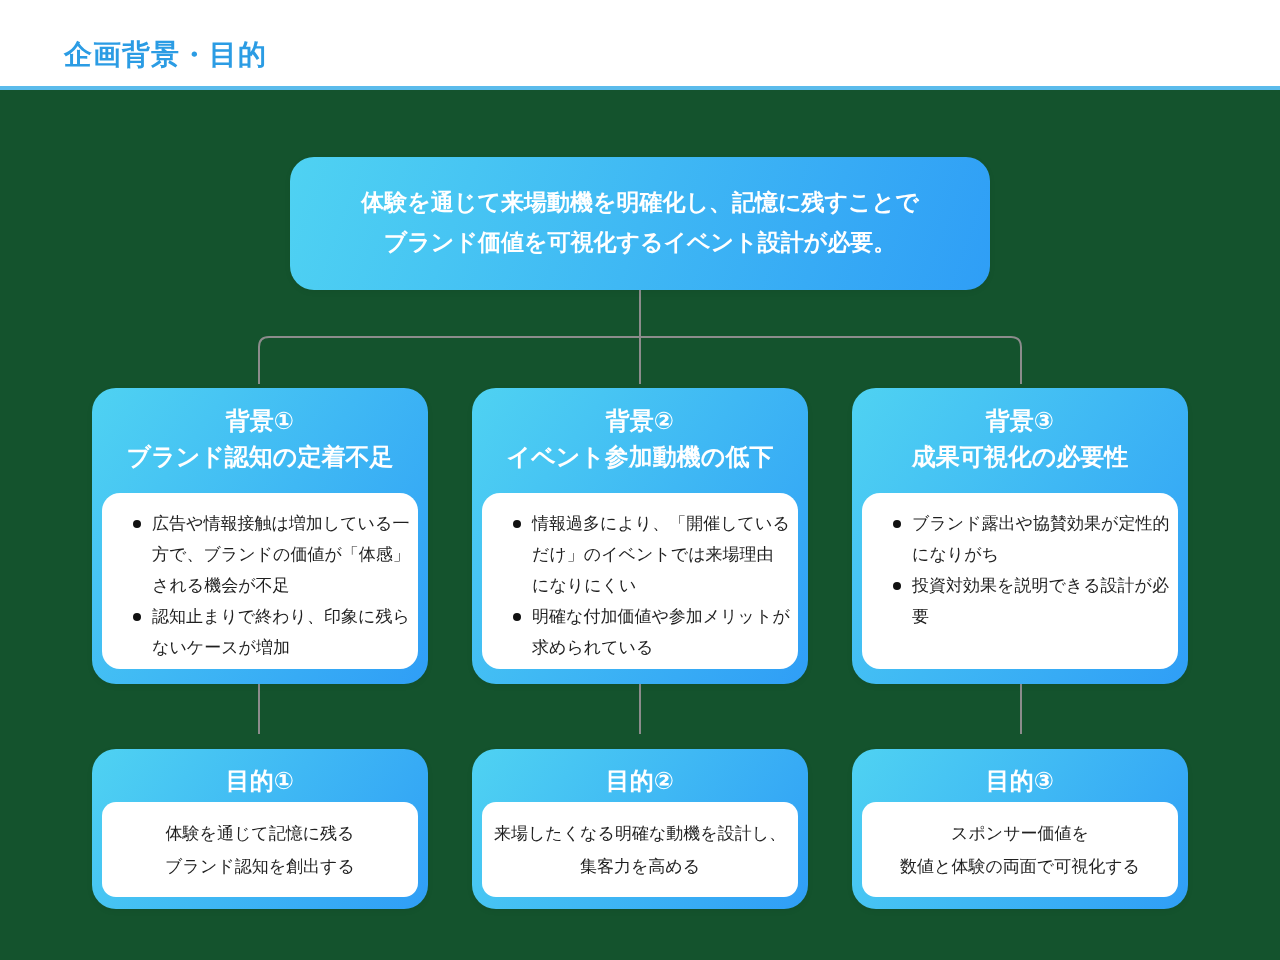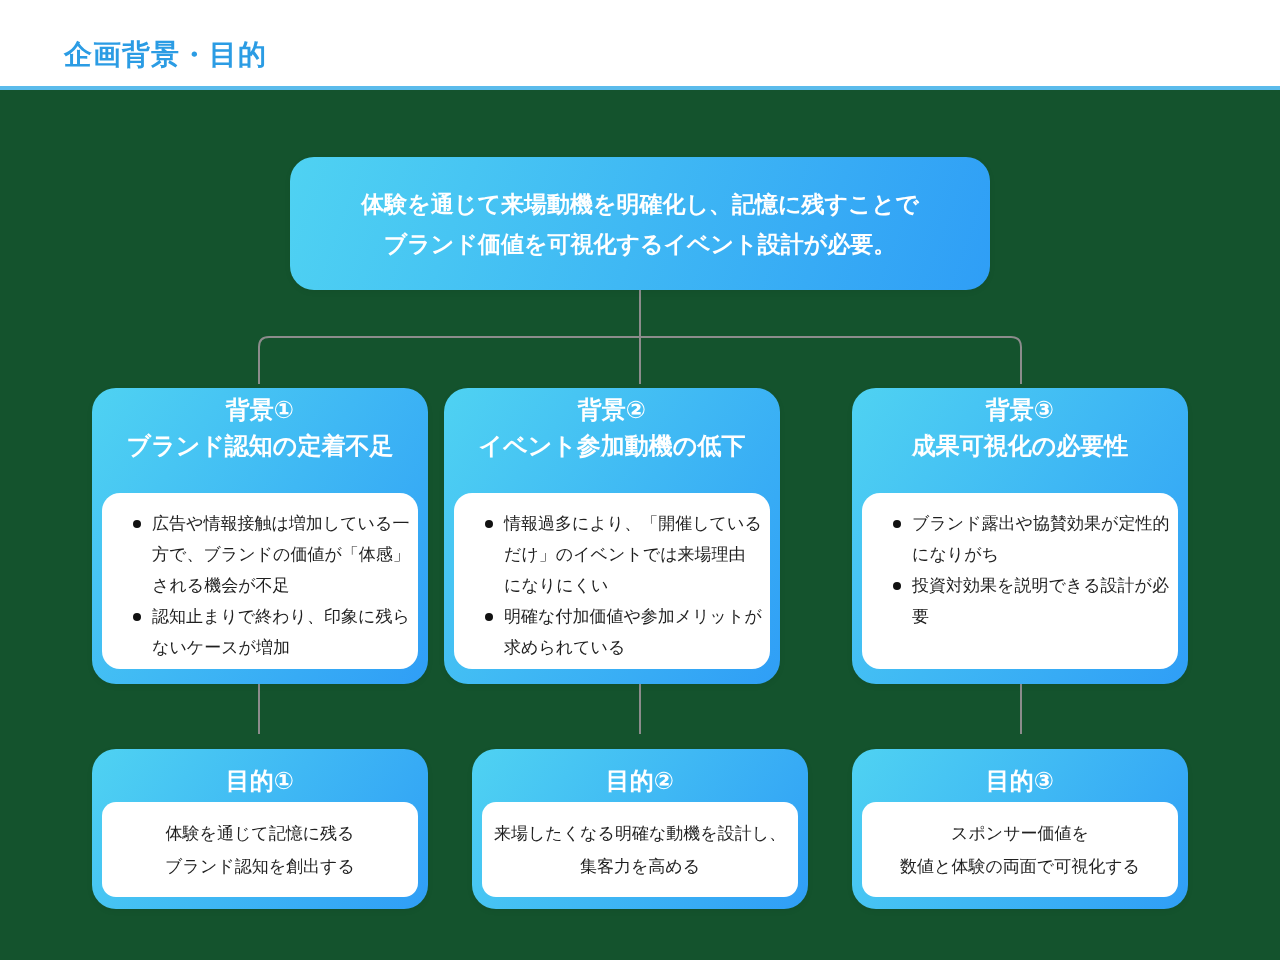--- a/index.html
+++ b/index.html
@@ -65,34 +65,35 @@
     justify-content: center;
     align-items: center;
   }
   .summary-line {
     color: #FFFFFF;
     font-weight: bold;
     font-size: 23px;
     line-height: 40px;
     text-align: center;
     white-space: nowrap;
+    font-family: Liberation Mono, monospace;
   }
 
   
   .bg-box {
     top: 388px;
     width: 336px;
     height: 296px;
   }
   .bg-box-1 { left: 92px; }
-  .bg-box-2 { left: 444px; }
+  .bg-box-2 { left: 472px; }
   .bg-box-3 { left: 852px; }
 
   .box-title {
-    padding-top: 4px;
+    padding-top: 15px;
     text-align: center;
     color: #FFFFFF;
     font-weight: bold;
     font-size: 24px;
     line-height: 36px;
   }
   .box-subtitle {
     text-align: center;
     color: #FFFFFF;
     font-weight: bold;

